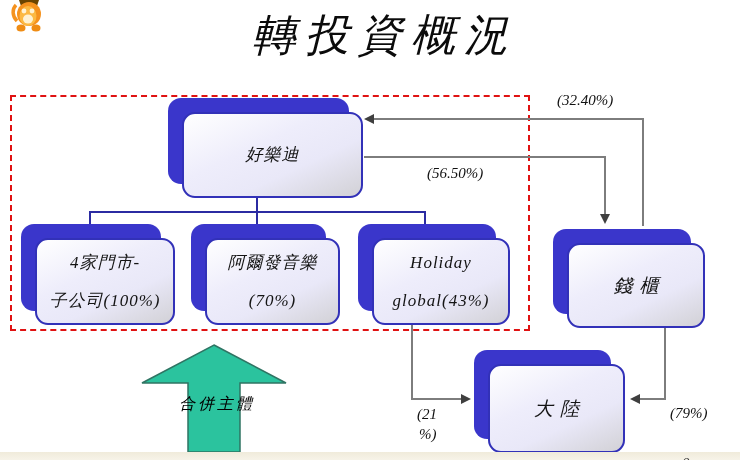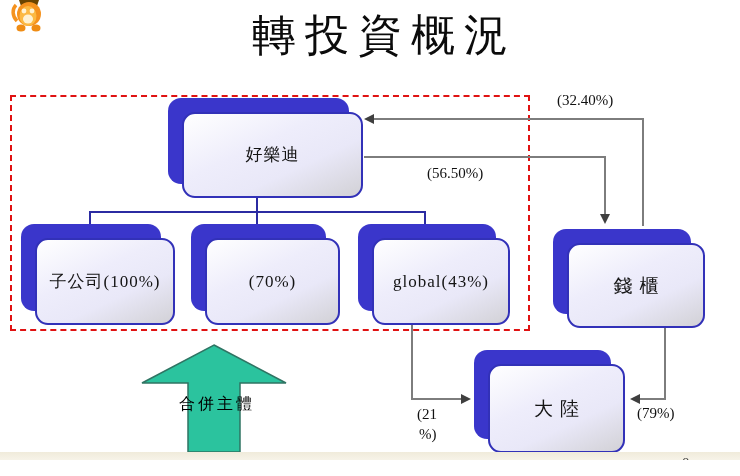--- a/index.html
+++ b/index.html
@@ -1,18 +1,19 @@
 <!DOCTYPE html>
 <html><head>
 <meta charset="utf-8">
 <style>
   html,body{margin:0;padding:0;background:#fff;}
   #slide{
     position:relative;width:740px;height:460px;overflow:hidden;background:#ffffff;
     font-family:"Liberation Serif","DejaVu Serif",serif;
+    font-style:italic;
   }
   .abs{position:absolute;}
   
   #title{
     left:252px;top:6px;font-size:44px;letter-spacing:9px;color:#0b0b0b;white-space:nowrap;
   }
   
   #mascot{left:8px;top:0;width:38px;height:33px;}
   
   #dash-rect{
@@ -65,21 +66,21 @@
   #edgeD-v{left:664px;top:328px;width:2px;height:72px;}
   #edgeD-h{left:639px;top:398px;width:27px;height:2px;}
   #edgeD-head{left:630px;top:394px;width:0;height:0;
     border-top:5px solid transparent;border-bottom:5px solid transparent;border-right:10px solid #3f3f3f;}
   
   .pct{font-size:15px;color:#111;white-space:nowrap;}
   #lbl-edgeA{left:557px;top:92px;}
   #lbl-edgeB{left:427px;top:165px;}
   #lbl-edgeC1{left:417px;top:406px;}
   #lbl-edgeC2{left:419px;top:426px;}
-  #lbl-edgeD{left:637px;top:405px;}
+  #lbl-edgeD{left:670px;top:405px;}
   
   #merge-arrow{left:140px;top:343px;width:148px;height:110px;}
   #lbl-merge{left:179px;top:394px;font-size:16px;letter-spacing:3px;color:#000;}
   
   #bottom-band{left:0;top:452px;width:740px;height:24px;
     background:linear-gradient(180deg,#f0ebdb 0%,#faf7ee 50%,#fbf9f3 100%);}
   #page-num{left:682px;top:455px;font-size:15px;color:#3a3a3a;}
 </style>
 </head>
 <body>
@@ -132,34 +133,37 @@
   <div class="node" id="node-haoledi">
     <div class="node-shadow"></div>
     <div class="node-face">
       <div class="ln">好樂迪</div>
     </div>
   </div>
 
   <div class="node" id="node-stores4">
     <div class="node-shadow"></div>
     <div class="node-face">
+      <div class="ln">4家門市-</div>
       <div class="ln">子公司(100%)</div>
     </div>
   </div>
 
   <div class="node" id="node-arfa">
     <div class="node-shadow"></div>
     <div class="node-face">
+      <div class="ln">阿爾發音樂</div>
       <div class="ln">(70%)</div>
     </div>
   </div>
 
   <div class="node" id="node-holiday">
     <div class="node-shadow"></div>
     <div class="node-face">
+      <div class="ln">Holiday</div>
       <div class="ln">global(43%)</div>
     </div>
   </div>
 
   <div class="node" id="node-mainland">
     <div class="node-shadow"></div>
     <div class="node-face">
       <div class="ln big">大陸</div>
     </div>
   </div>

